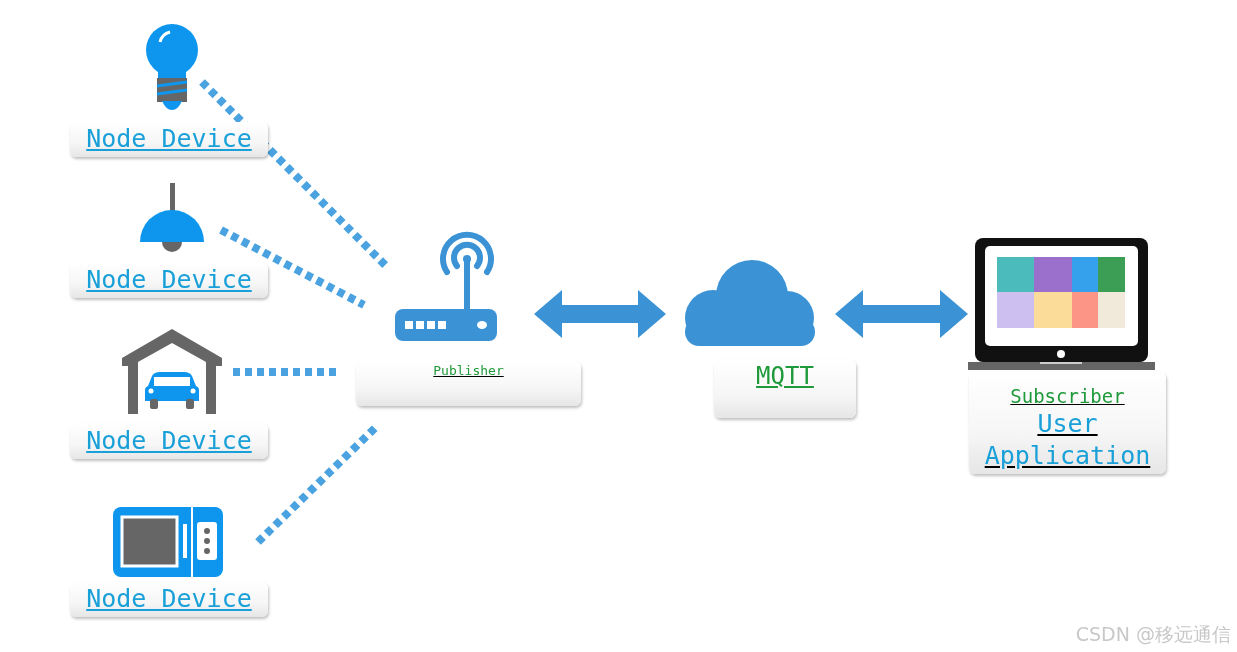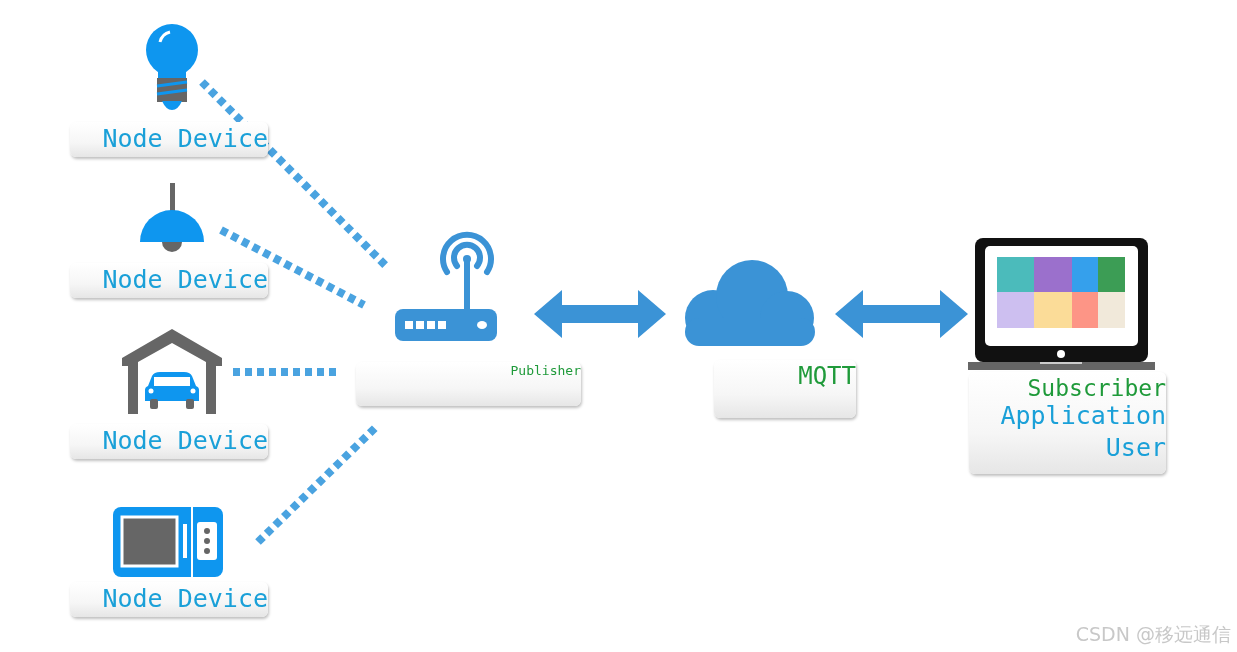--- a/index.html
+++ b/index.html
@@ -2,21 +2,21 @@
 <html><head>
 <meta charset="utf-8">
 <style>
   html, body { margin:0; padding:0; background:#ffffff; }
   body { width:1237px; height:652px; position:relative; overflow:hidden;
          font-family:"DejaVu Serif", serif; }
   .label-box {
     position:absolute; border-radius:6px;
     background:linear-gradient(#ffffff 0%, #f6f6f6 60%, #e6e6e6 100%);
     box-shadow: 1px 2px 3px rgba(0,0,0,0.25);
-    text-align:right; box-sizing:border-box;
+    text-align:center; box-sizing:border-box;text-decoration:underline;
   }
   .node-label { font-family:"DejaVu Sans Mono", "Liberation Mono", monospace; font-size:25px; color:#1aa0d8; line-height:34px; }
   .mono { font-family:"DejaVu Sans Mono", "Liberation Mono", monospace; }
   .green { color:#1f9a3a; }
   .blue { color:#1aa0d8; }
   svg { position:absolute; left:0; top:0; }
   .watermark { position:absolute; right:6px; bottom:4px; font-family:"DejaVu Sans", sans-serif;
                font-size:19px; color:#c8c8c8; }
 </style>
 </head>
@@ -118,18 +118,18 @@
 
 <div class="label-box mono" style="left:356px; top:362px; width:225px; height:44px;">
   <div class="green" style="font-size:13px; line-height:18px;">Publisher</div>
 </div>
 
 <div class="label-box mono green" style="left:714px; top:360px; width:142px; height:58px; padding-top:2px;">
   <div style="font-size:24px; line-height:28px;">MQTT</div>
 </div>
 
 <div class="label-box mono" style="left:969px; top:372px; width:197px; height:102px; padding-top:4px;">
-  <div class="green" style="font-size:23px; line-height:24px;">Subscriber</div>
+  <div class="green" style="font-size:19px; line-height:24px;margin-top:8px;">Subscriber</div>
+  <div class="blue" style="font-size:25px; line-height:32px;">User</div>
   <div class="blue" style="font-size:25px; line-height:32px;">Application</div>
-  <div class="blue" style="font-size:25px; line-height:32px;">User</div>
 </div>
 
 <div class="watermark">CSDN @移远通信</div>
 
 </body></html>

